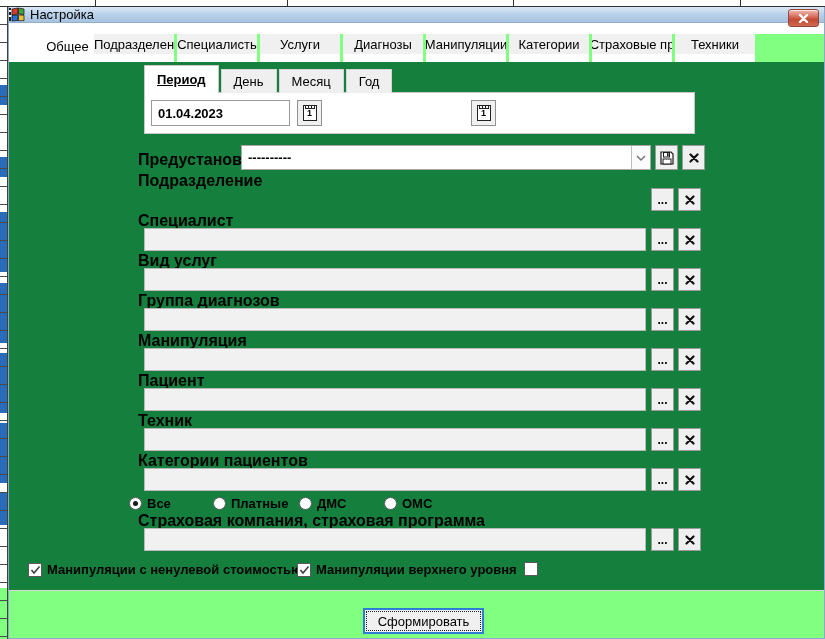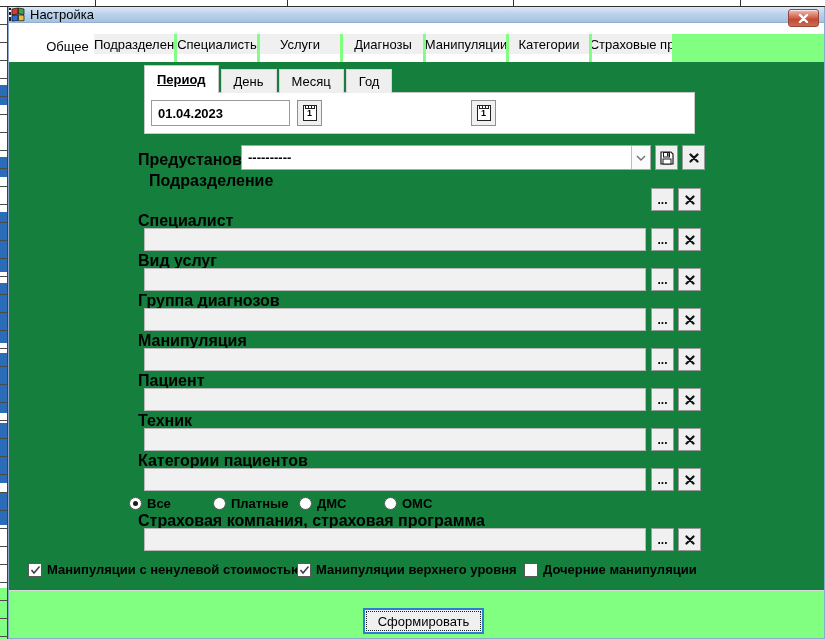--- a/index.html
+++ b/index.html
@@ -118,20 +118,21 @@
     <div class="tab">Услуги</div>
     <div class="tab-sep"></div>
     <div class="tab">Диагнозы</div>
     <div class="tab-sep"></div>
     <div class="tab">Манипуляции</div>
     <div class="tab-sep"></div>
     <div class="tab">Категории</div>
     <div class="tab-sep"></div>
     <div class="tab">Страховые пр</div>
     <div class="tab-sep"></div>
+    <div class="tab">Техники</div>
     <div class="tab-sep"></div>
     <div class="tab-fill"></div>
   </div>
 
   <div class="content">
 
     <div class="period-panel"></div>
     <div class="subtabs">
       <div class="subtab active">Период</div>
       <div class="subtab">День</div>
@@ -162,21 +163,21 @@
         <rect x="7" y="2.2" width="1.6" height="3" fill="#1a1a1a"></rect>
         <rect x="3" y="8" width="8" height="5" fill="#ffffff" stroke="#1a1a1a" stroke-width="1"></rect>
       </svg>
     </div>
     <div class="sq-btn" style="left:673px; top:83px;">
       <svg width="10" height="10" viewBox="0 0 10 10">
         <path d="M1.5 1.5 L8.5 8.5 M8.5 1.5 L1.5 8.5" stroke="#111" stroke-width="2.2" stroke-linecap="round"></path>
       </svg>
     </div>
 
-    <span class="lbl" style="left:140px; top:110px;">Подразделение</span>
+    <span class="lbl" style="left:129px; top:110px;">Подразделение</span>
     <div class="sq-btn row-btn" style="left:642px; top:126px;">...</div>
     <div class="sq-btn row-btn" style="left:669px; top:126px;">
         <svg width="10" height="10" viewBox="0 0 10 10">
           <path d="M1.5 1.5 L8.5 8.5 M8.5 1.5 L1.5 8.5" stroke="#111" stroke-width="2.2" stroke-linecap="round"></path>
         </svg>
       </div>
 
     <span class="lbl" style="left:129px; top:150px;">Специалист</span>
     <div class="field" style="top:166px;"></div>
     <div class="sq-btn row-btn" style="left:642px; top:166px;">...</div>
@@ -277,21 +278,20 @@
     <div class="check-item" style="left:288px; top:500px;">
       <span class="check-box">
         <svg width="11" height="10" viewBox="0 0 11 10">
             <path d="M1.5 5 L4 8 L9.5 1.5" fill="none" stroke="#3c3c3c" stroke-width="1.5"></path>
           </svg>
       </span>
       <span>Манипуляции верхнего уровня</span>
     </div>
     <div class="check-item" style="left:515px; top:500px;">
       <span class="check-box"></span>
-      <span>Дочерние манипуляции</span>
     </div>
   </div>
 
   <div class="footer">
     <button class="submit-btn">
       <span class="inner">Сформировать</span>
     </button>
   </div>
 
 </div>

